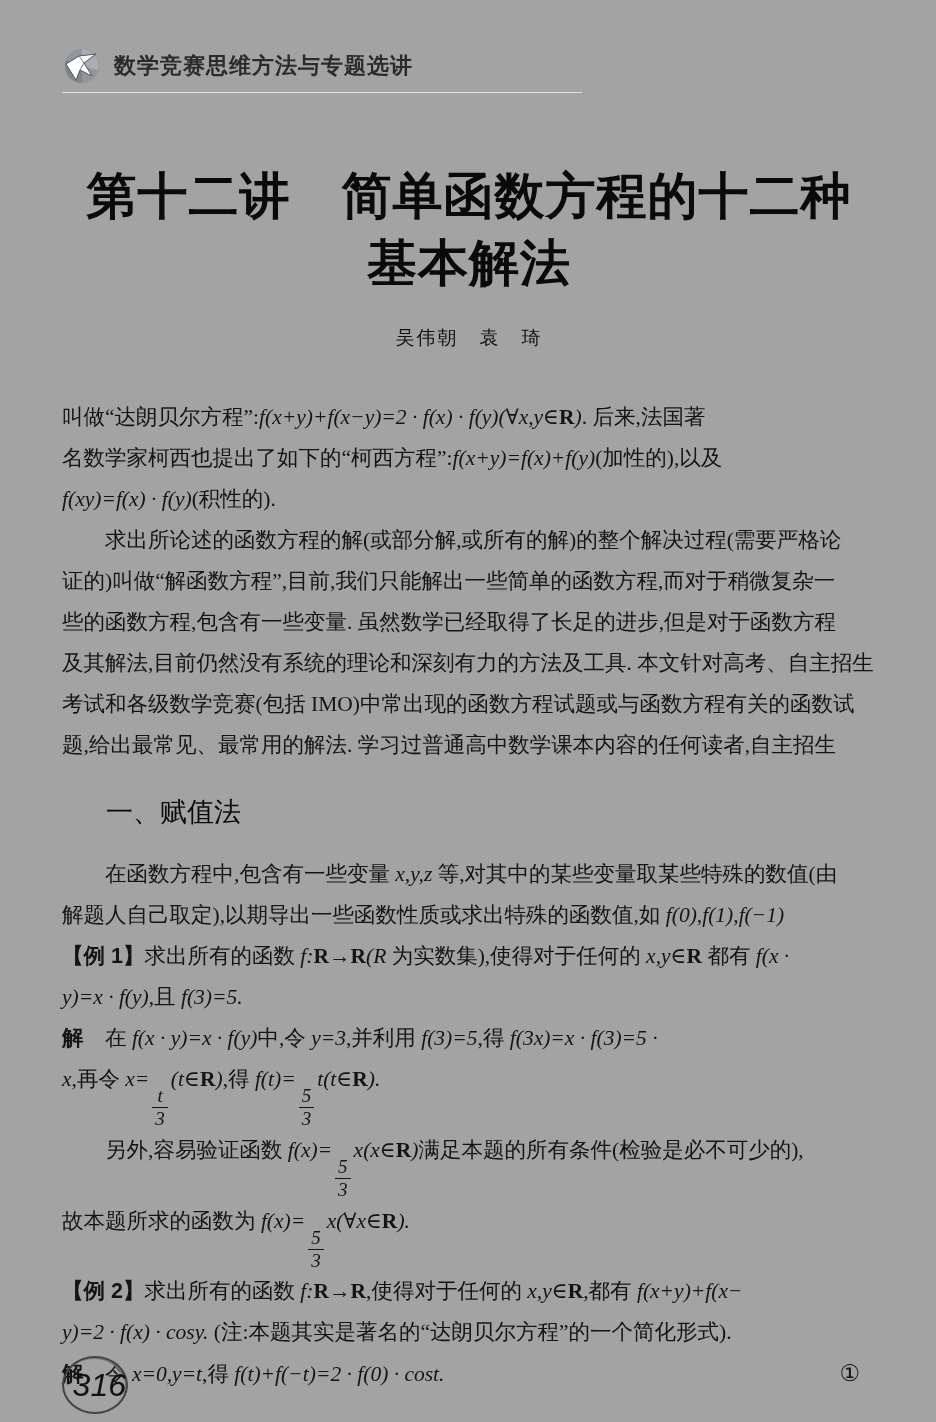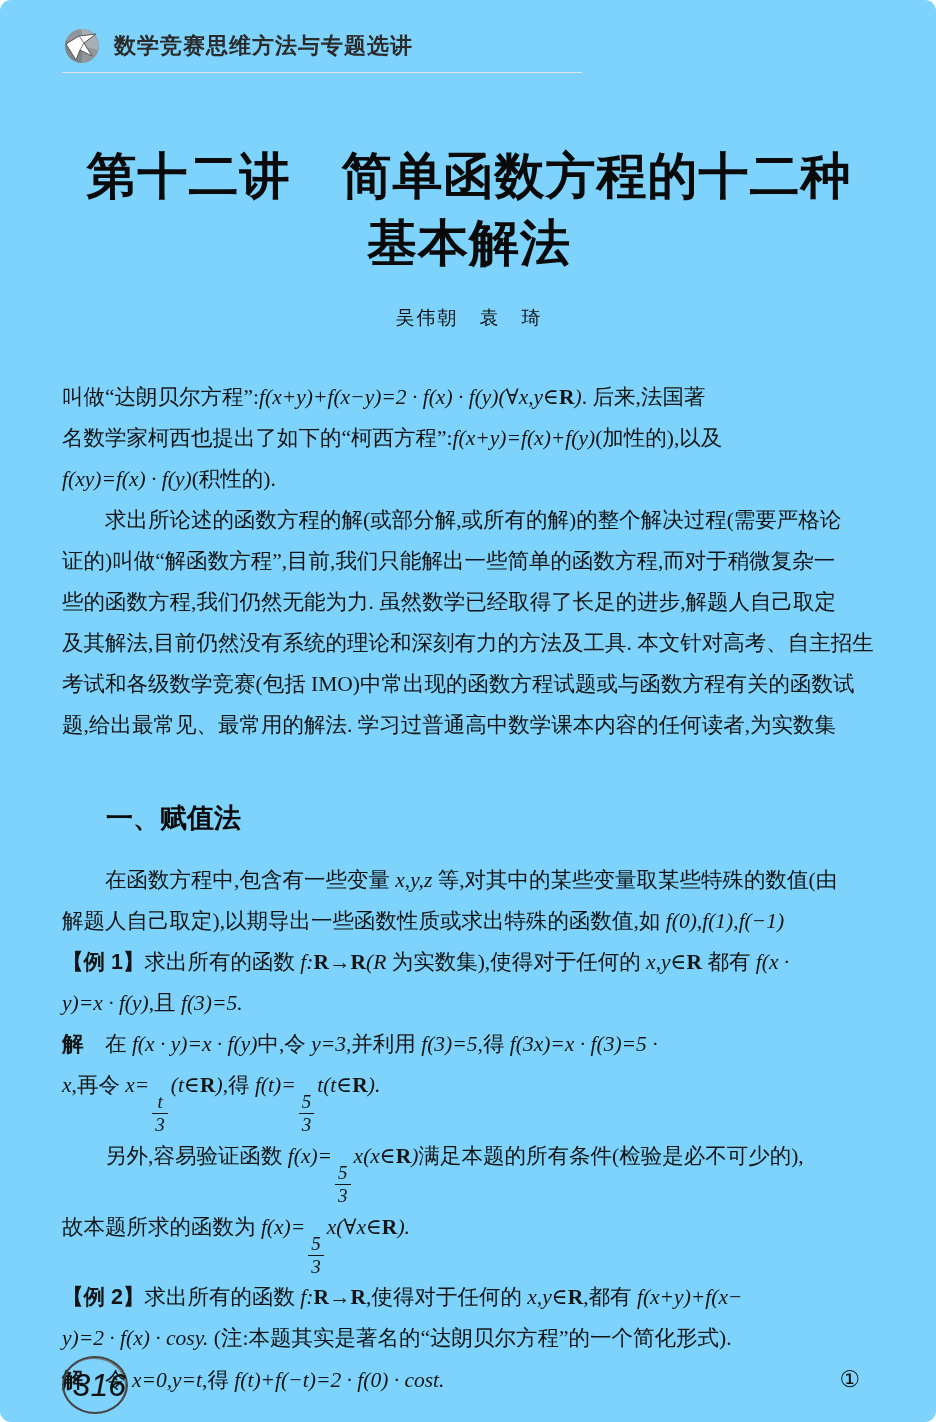--- a/index.html
+++ b/index.html
@@ -7,24 +7,23 @@
     width:936px;
     font-family:"Liberation Serif","DejaVu Serif",serif;
     color:#141414;
     -webkit-font-smoothing:antialiased;
   }
   .page{
     position:relative;
     width:936px;
     height:1422px;
     box-sizing:border-box;
-    padding:26px 60px 0 62px;
-    background:#7dd3fc;
+    padding:46px 60px 0 62px;
+    background:#a3a3a3;
     overflow:hidden;
-    border-radius:11px;
   }
   
   .running-header{
     display:flex;
     align-items:center;
     gap:12px;
     padding-bottom:6px;
     border-bottom:1px solid #e3e3e3;
     width:520px;
   }
@@ -65,23 +64,23 @@
   .line-main{display:inline;}
   .cn{}
   .cnb{
     font-family:"Liberation Sans","DejaVu Sans",sans-serif;
     font-weight:700;
   }
   .math{font-style:italic;font-family:"Liberation Serif","DejaVu Serif",serif;}
   .mathbf{font-style:normal;font-weight:700;font-family:"Liberation Serif","DejaVu Serif",serif;}
   h2.section-heading{
     font-family:"Liberation Sans","DejaVu Sans",sans-serif;
-    font-weight:700;
+    font-weight:400;
     font-size:27px;
-    margin:54px 0 24px 44px;
+    margin:28px 0 24px 44px;
     color:#0a0a0a;
   }
   .frac{
     display:inline-flex;
     flex-direction:column;
     text-align:center;
     vertical-align:-0.85em;
     line-height:1.15;
     font-style:italic;
     font-size:19px;
@@ -129,24 +128,24 @@
 
   <main class="chapter-body" id="content-root">
       <div class="para">
         <div class="line"><span class="line-main"><span class="cn">叫做“达朗贝尔方程”:</span><span class="math">f(x+y)+f(x−y)=2 · f(x) · f(y)(∀x,y∈</span><span class="mathbf">R</span><span class="math">)</span><span class="cn">. 后来,法国著</span></span></div>
         <div class="line"><span class="line-main"><span class="cn">名数学家柯西也提出了如下的“柯西方程”:</span><span class="math">f(x+y)=f(x)+f(y)</span><span class="cn">(加性的),以及</span></span></div>
         <div class="line"><span class="line-main"><span class="math">f(xy)=f(x) · f(y)</span><span class="cn">(积性的).</span></span></div>
       </div>
       <div class="para">
         <div class="line"><span class="line-main"><span class="cn">　　求出所论述的函数方程的解(或部分解,或所有的解)的整个解决过程(需要严格论</span></span></div>
         <div class="line"><span class="line-main"><span class="cn">证的)叫做“解函数方程”,目前,我们只能解出一些简单的函数方程,而对于稍微复杂一</span></span></div>
-        <div class="line"><span class="line-main"><span class="cn">些的函数方程,我们仍然无能为力. 虽然数学已经取得了长足的进步,解题人自己取定</span></span></div>
+        <div class="line"><span class="line-main"><span class="cn">些的函数方程,包含有一些变量. 虽然数学已经取得了长足的进步,但是对于函数方程</span></span></div>
         <div class="line"><span class="line-main"><span class="cn">及其解法,目前仍然没有系统的理论和深刻有力的方法及工具. 本文针对高考、自主招生</span></span></div>
         <div class="line"><span class="line-main"><span class="cn">考试和各级数学竞赛(包括 IMO)中常出现的函数方程试题或与函数方程有关的函数试</span></span></div>
-        <div class="line"><span class="line-main"><span class="cn">题,给出最常见、最常用的解法. 学习过普通高中数学课本内容的任何读者,为实数集</span></span></div>
+        <div class="line"><span class="line-main"><span class="cn">题,给出最常见、最常用的解法. 学习过普通高中数学课本内容的任何读者,自主招生</span></span></div>
       </div>
       <h2 class="section-heading">一、赋值法</h2>
       <div class="para">
         <div class="line"><span class="line-main"><span class="cn">　　在函数方程中,包含有一些变量 </span><span class="math">x,y,z</span><span class="cn"> 等,对其中的某些变量取某些特殊的数值(由</span></span></div>
         <div class="line"><span class="line-main"><span class="cn">解题人自己取定),以期导出一些函数性质或求出特殊的函数值,如 </span><span class="math">f(0),f(1),f(−1)</span></span></div>
       </div>
       <div class="para">
         <div class="line"><span class="line-main"><span class="cnb">【例 1】</span><span class="cn">求出所有的函数 </span><span class="math">f:</span><span class="mathbf">R</span><span class="math">→</span><span class="mathbf">R</span><span class="math">(R</span><span class="cn"> 为实数集),使得对于任何的 </span><span class="math">x,y∈</span><span class="mathbf">R</span><span class="cn"> 都有 </span><span class="math">f(x ·</span></span></div>
         <div class="line"><span class="line-main"><span class="math">y)=x · f(y)</span><span class="cn">,且 </span><span class="math">f(3)=5.</span></span></div>
       </div>

